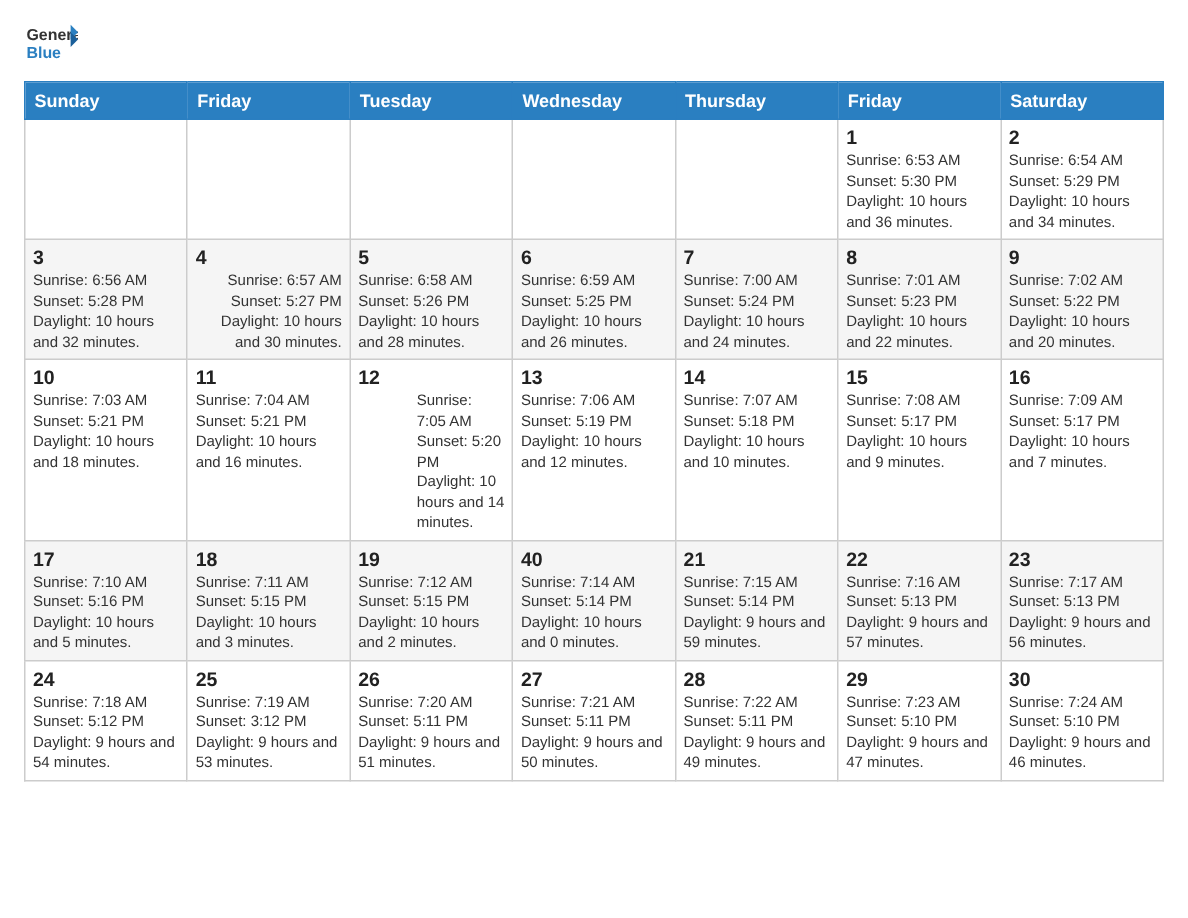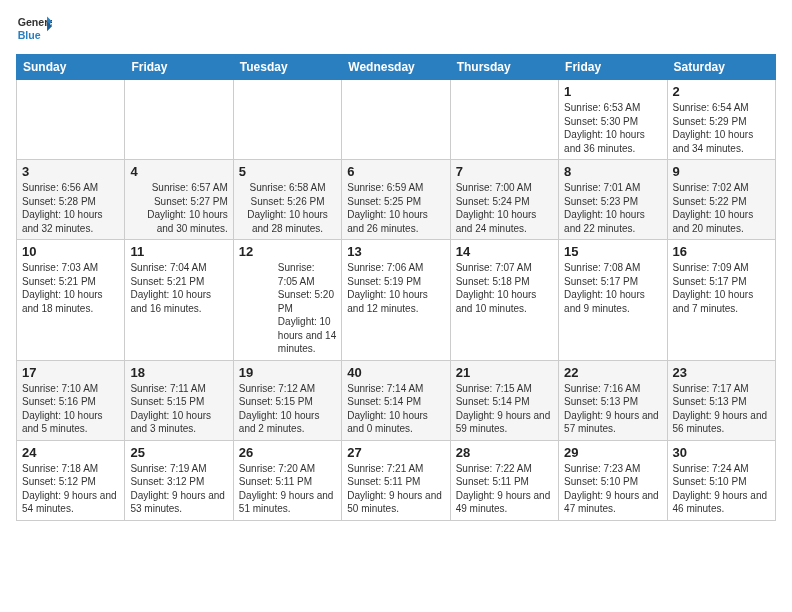--- a/index.html
+++ b/index.html
@@ -146,21 +146,21 @@
 Daylight: 10 hours and 32 minutes.</div>
           </td>
           <td>
             <span class="day-num">4</span>
             <div class="day-info" style="white-space: pre-line; text-align: right;">Sunrise: 6:57 AM
 Sunset: 5:27 PM
 Daylight: 10 hours and 30 minutes.</div>
           </td>
           <td>
             <span class="day-num">5</span>
-            <div class="day-info" style="white-space: pre-line; text-align: center;">Sunrise: 6:58 AM
+            <div class="day-info" style="white-space: pre-line;">Sunrise: 6:58 AM
 Sunset: 5:26 PM
 Daylight: 10 hours and 28 minutes.</div>
           </td>
           <td>
             <span class="day-num">6</span>
             <div class="day-info" style="white-space: pre-line;">Sunrise: 6:59 AM
 Sunset: 5:25 PM
 Daylight: 10 hours and 26 minutes.</div>
           </td>
           <td>

